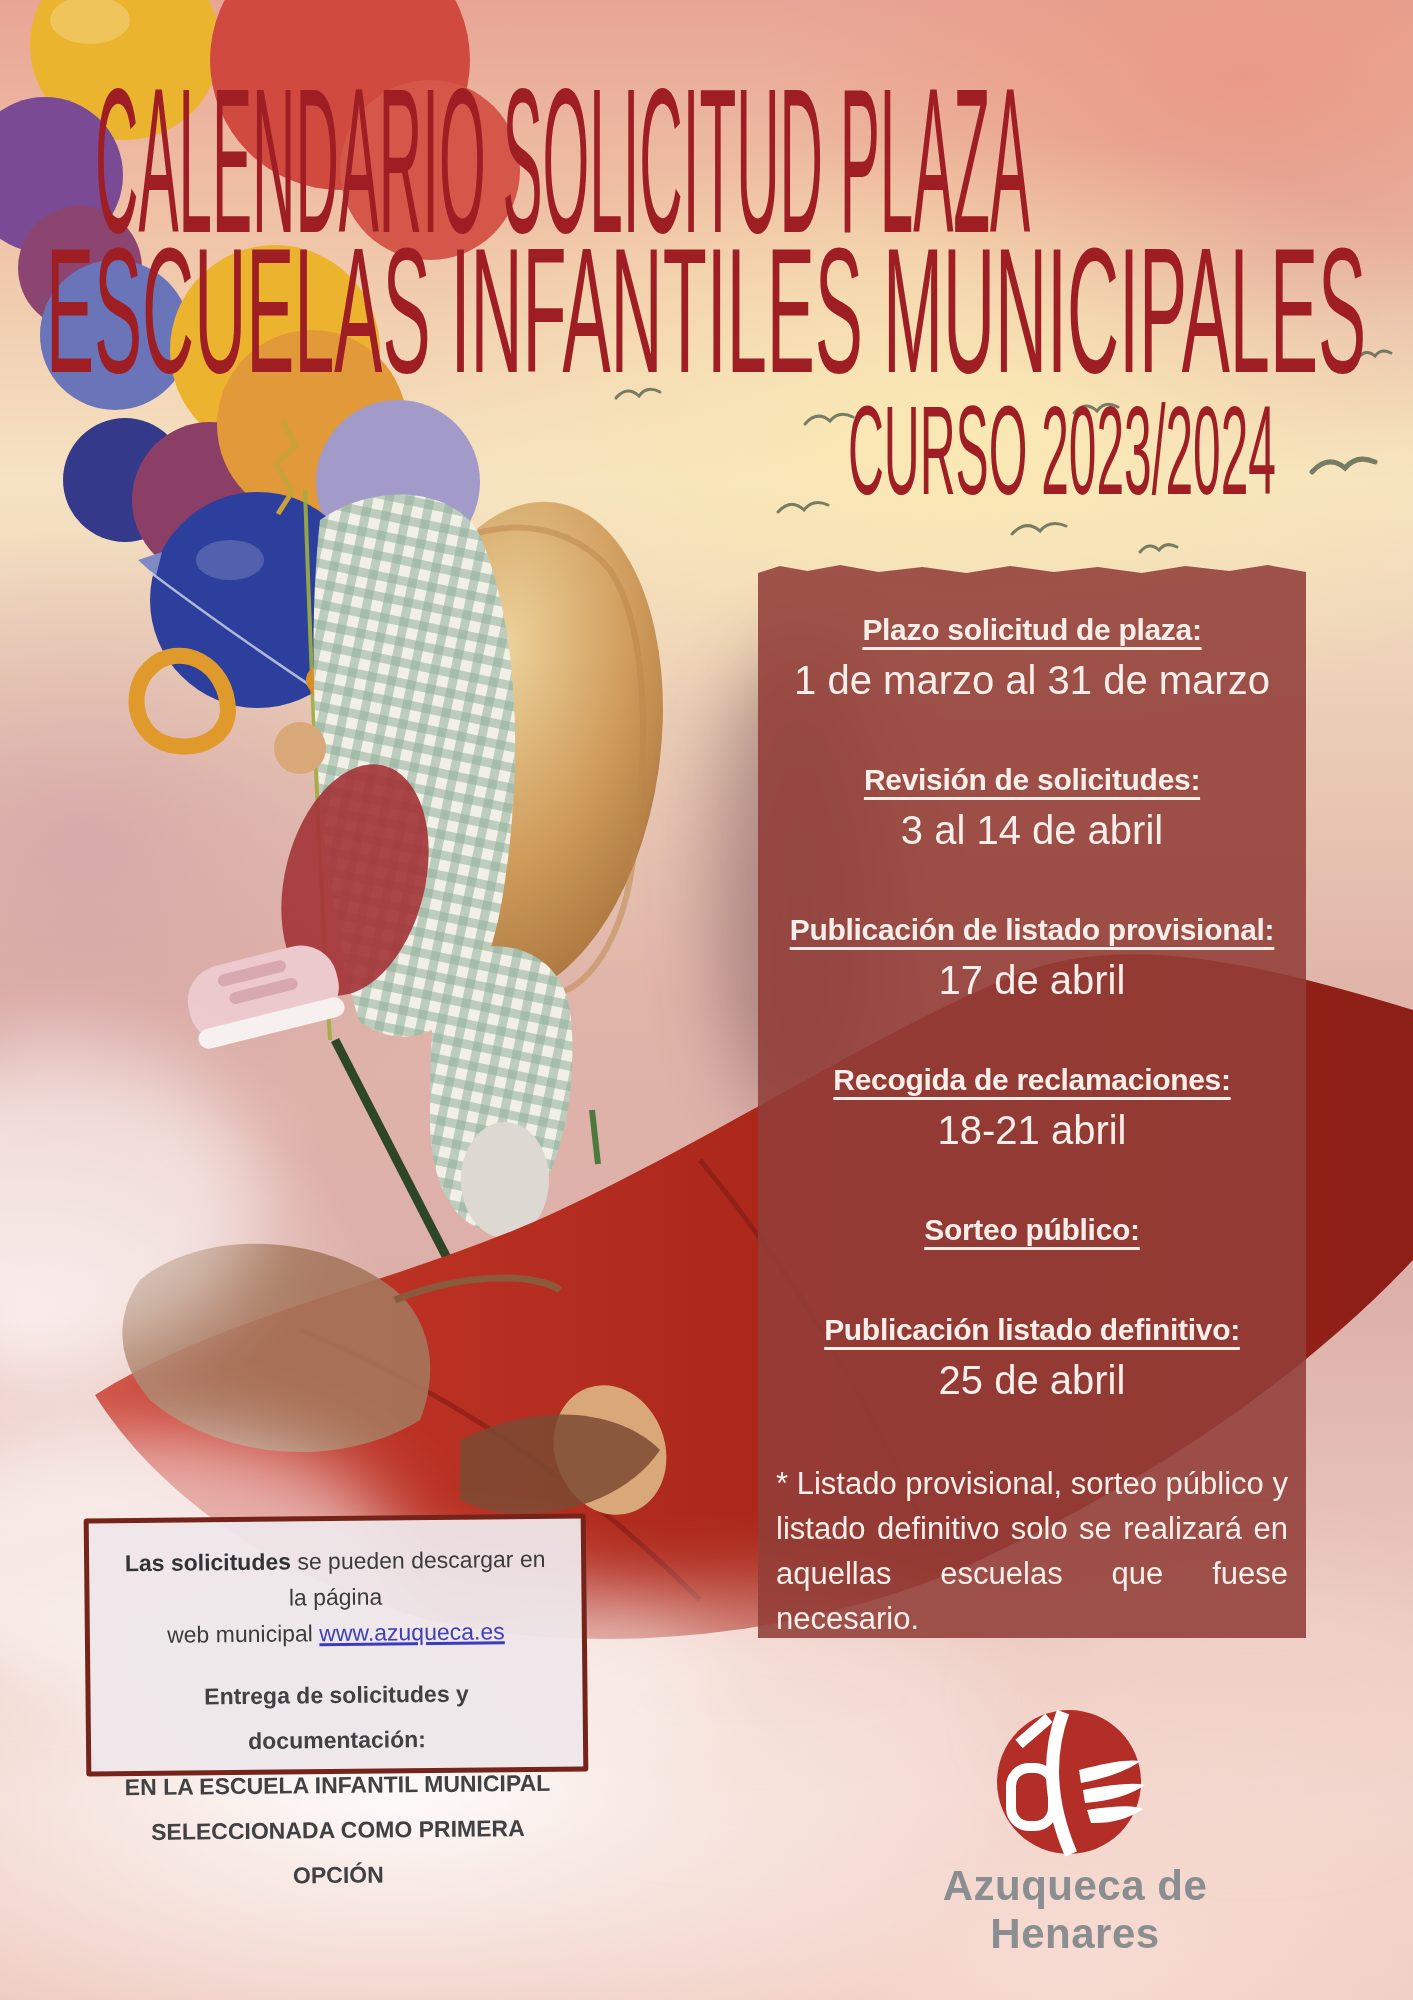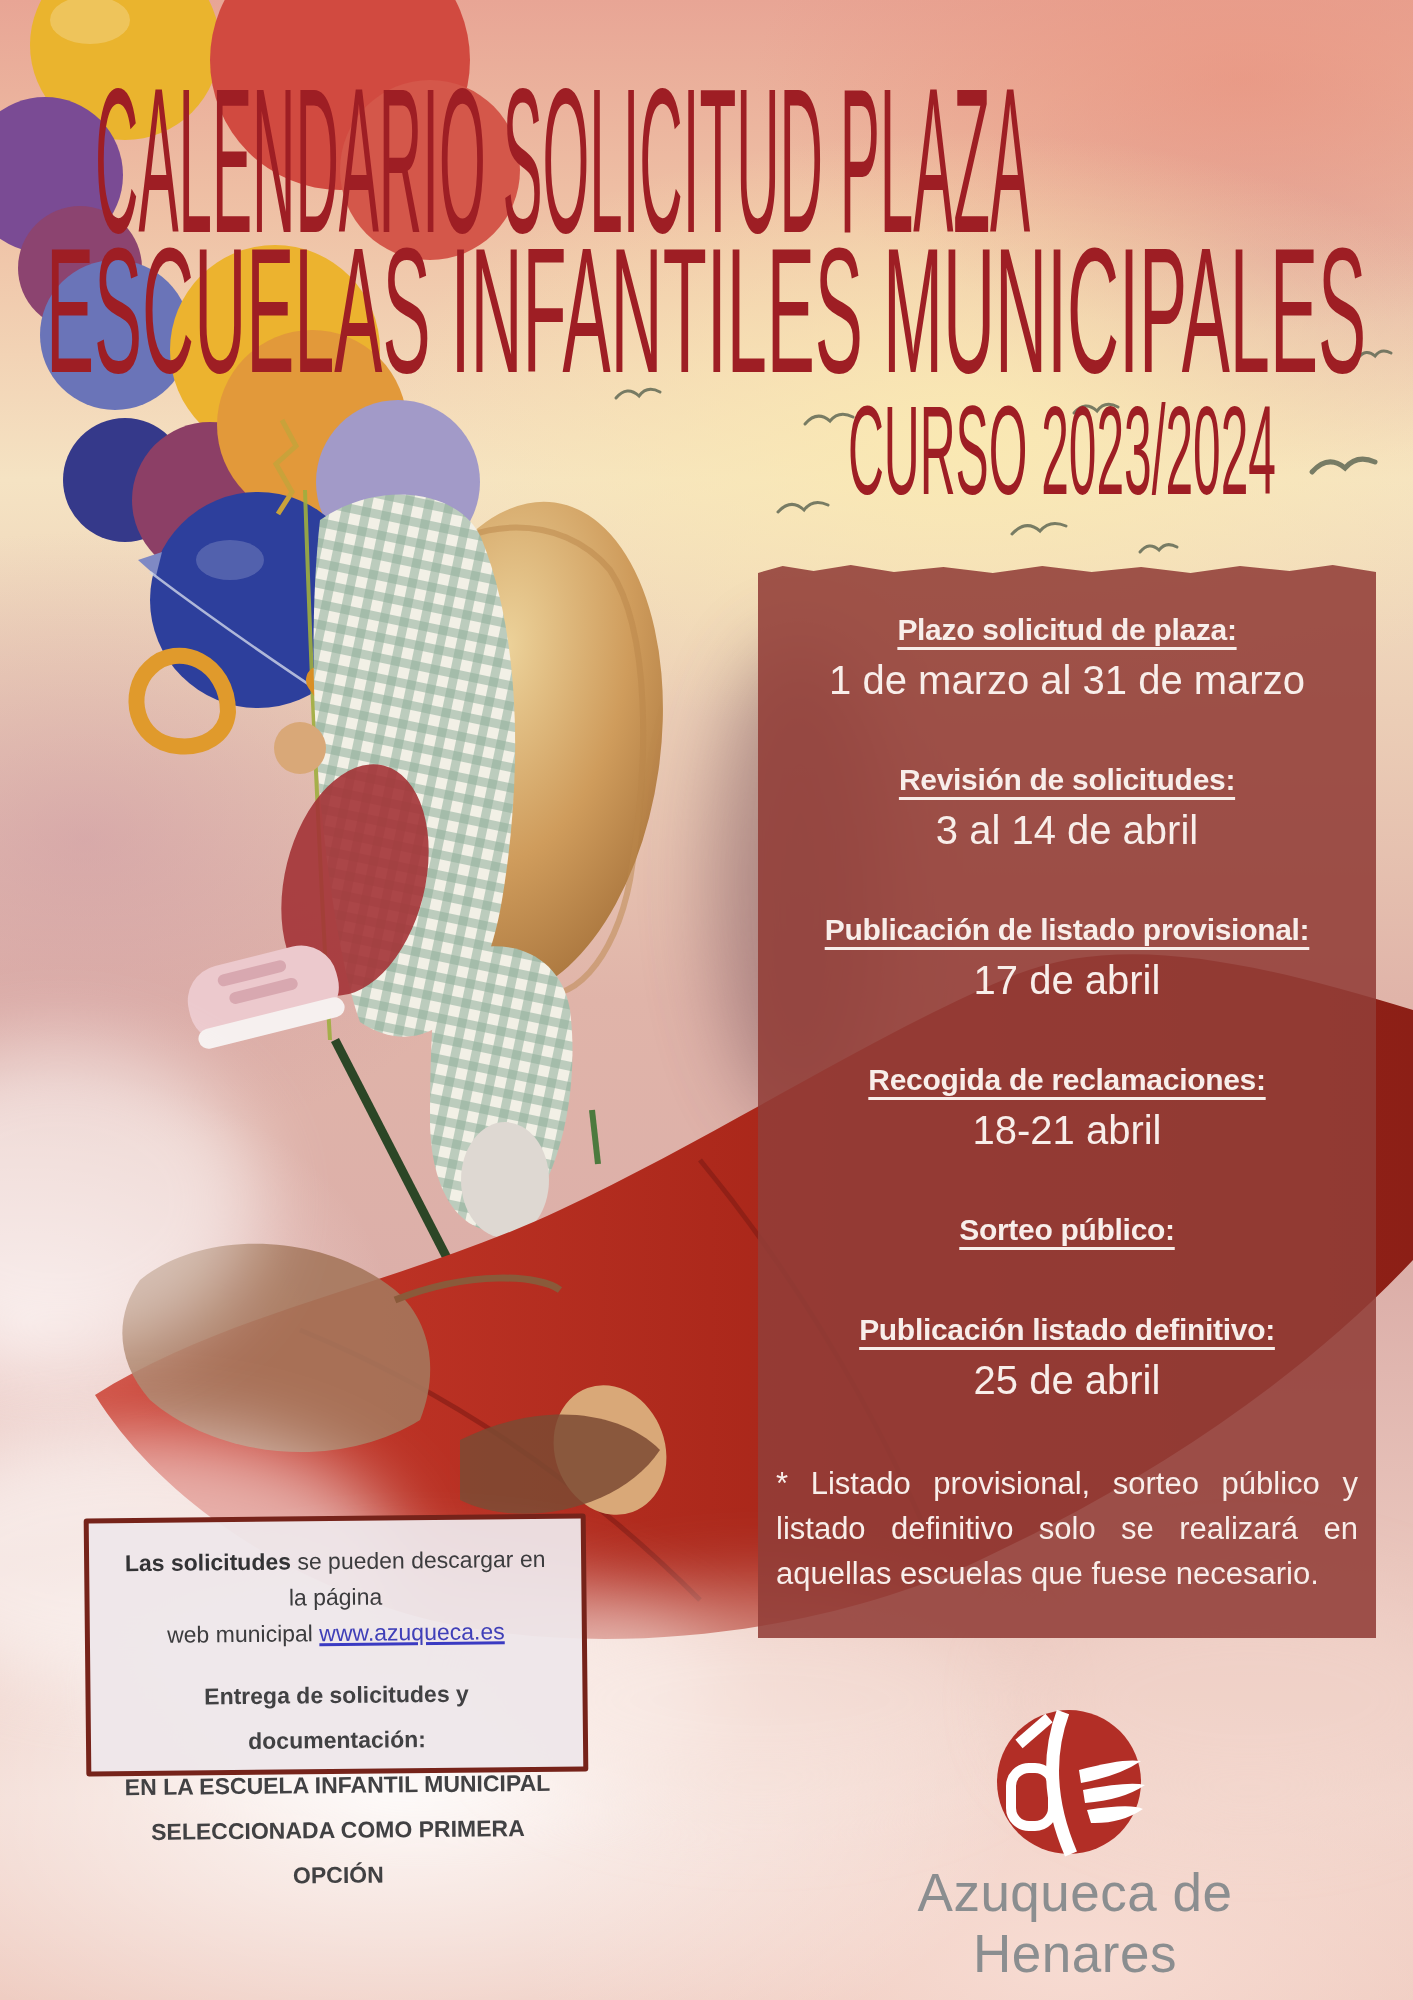--- a/index.html
+++ b/index.html
@@ -19,21 +19,21 @@
       radial-gradient(ellipse 760px 380px at 76% 98%, rgba(248,221,212,.9), rgba(248,221,212,0) 72%),
       radial-gradient(ellipse 520px 360px at 2% 66%, rgba(255,245,244,.65), rgba(255,245,244,0) 70%),
       linear-gradient(180deg,#e8a595 0%,#efc2a6 11%,#f5e3c3 24%,#eccfb7 35%,#e0b4a9 50%,#dcafa9 64%,#e9c5bc 78%,#f1d5cc 90%,#eec9bd 100%);
   }
   .scene{position:absolute;inset:0;z-index:1;}
   .titles{position:absolute;top:0;left:0;z-index:2;}
   .title-text{fill:var(--accent-red,#9e1e24);font-family:"Liberation Sans",sans-serif;font-weight:400;}
 
   
   .panel{
-    position:absolute;z-index:3;left:758px;top:563px;width:618px;height:1075px;
+    position:absolute;z-index:3;left:758px;top:563px;width:548px;height:1075px;
     background:var(--panel-bg,rgba(146,62,56,0.88));
     box-sizing:border-box;padding:48px 12px 0 12px;
     clip-path:polygon(0 10px,4% 3px,9% 8px,15% 2px,22% 9px,30% 4px,38% 10px,46% 3px,54% 9px,62% 4px,70% 10px,78% 3px,86% 8px,93% 2px,100% 9px,100% 100%,0 100%);
     color:var(--panel-text,#f8eeea);
     text-align:center;
   }
   .sch-item{margin-bottom:62px;}
   .sch-label{
     font-size:30px;font-weight:bold;letter-spacing:-0.3px;line-height:38px;
     text-decoration:underline;text-decoration-thickness:3px;text-underline-offset:7px;
@@ -57,21 +57,21 @@
   .dl-line strong{font-weight:bold;color:#333335;}
   .link{color:var(--link-color,#4040b8);text-decoration:underline;text-decoration-thickness:3px;text-decoration-color:#3a3ac2;cursor:pointer;}
   .dl-heading,.dl-caps{font-size:23px;font-weight:bold;line-height:45px;color:#414143;}
   .dl-heading{margin-top:22px !important;}
 
   
   .logo-svg{position:absolute;z-index:4;left:983px;top:1698px;}
   .logo-red{fill:var(--logo-red,#b22e26);}
   .municipality{
     position:absolute;z-index:4;left:855px;top:1862px;width:440px;
-    font-size:53px;font-weight:normal;letter-spacing:.5px;text-align:center;
+    font-size:42px;font-weight:bold;letter-spacing:.5px;text-align:center;
     color:var(--footer-gray,#8b8e90);
   }
 
   .bird{stroke:#57614f;stroke-width:3;fill:none;stroke-linecap:round;opacity:.8;}
 </style>
 </head>
 <body>
 
 <div class="poster">
 

